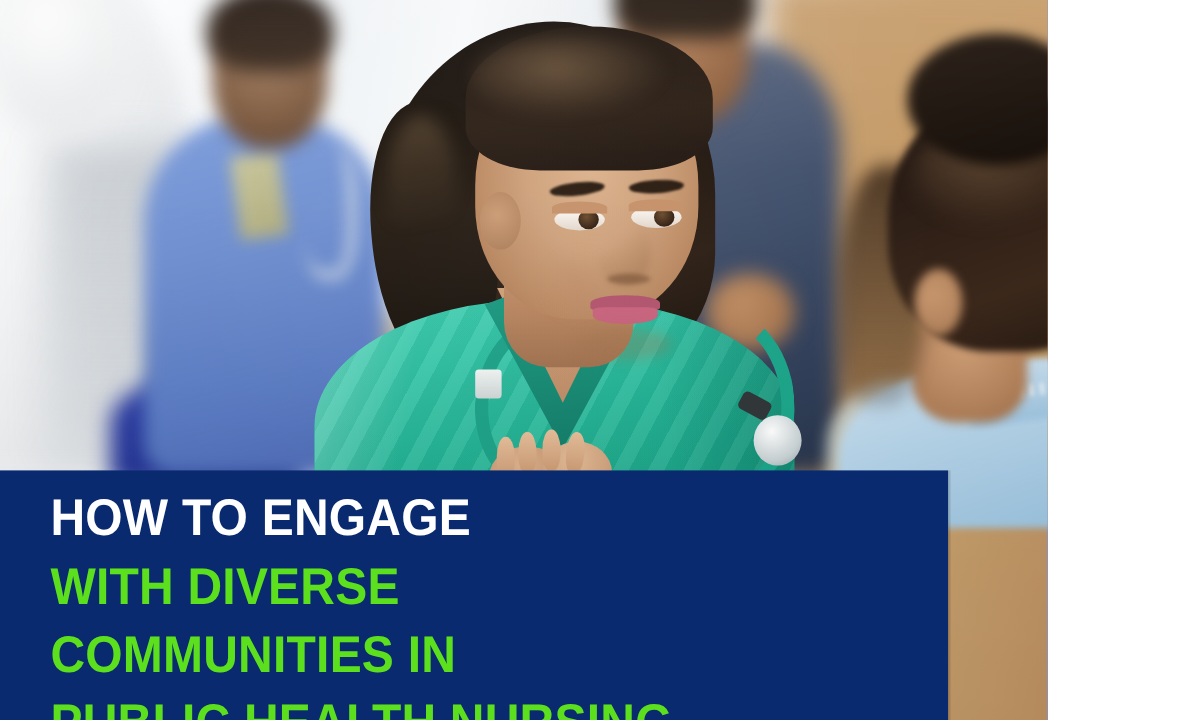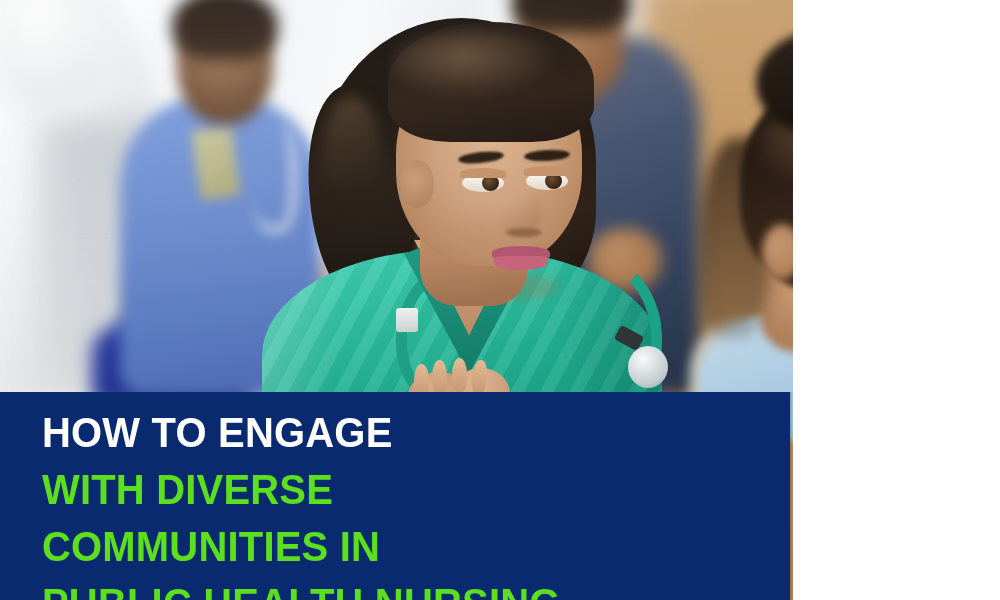--- a/index.html
+++ b/index.html
@@ -7,21 +7,21 @@
   html, body {
     width:1000px; height:600px;
     overflow:hidden;
     background:#ffffff;
     font-family:"Liberation Sans", sans-serif;
   }
 
   
   .poster {
     position:relative;
-    width:793px; height:600px;
+    width:873px; height:600px;
     overflow:hidden;
     background:#1d4ed8;
   }
 
   
   .photo {
     position:absolute; inset:0;
     overflow:hidden;
   }
 

